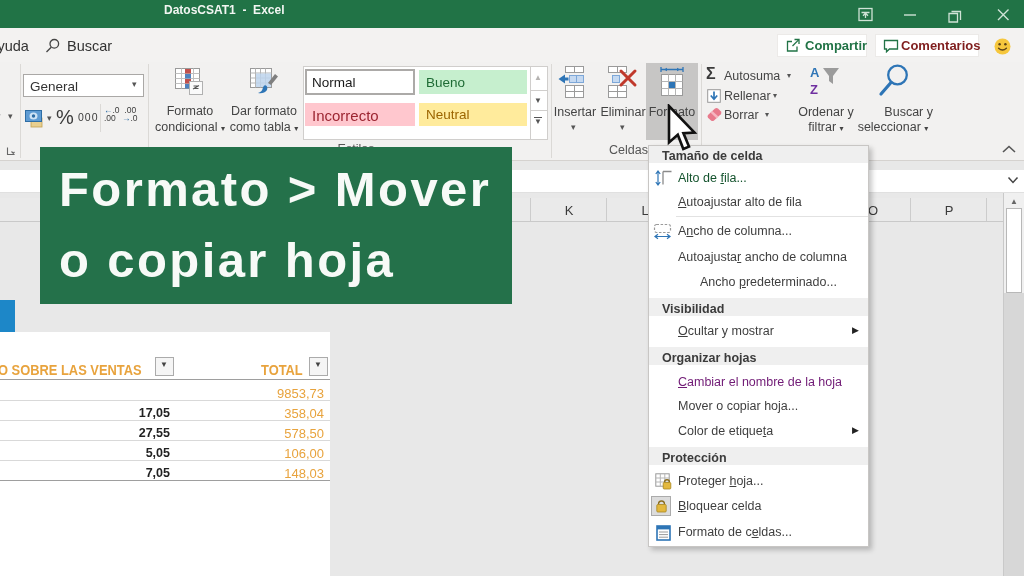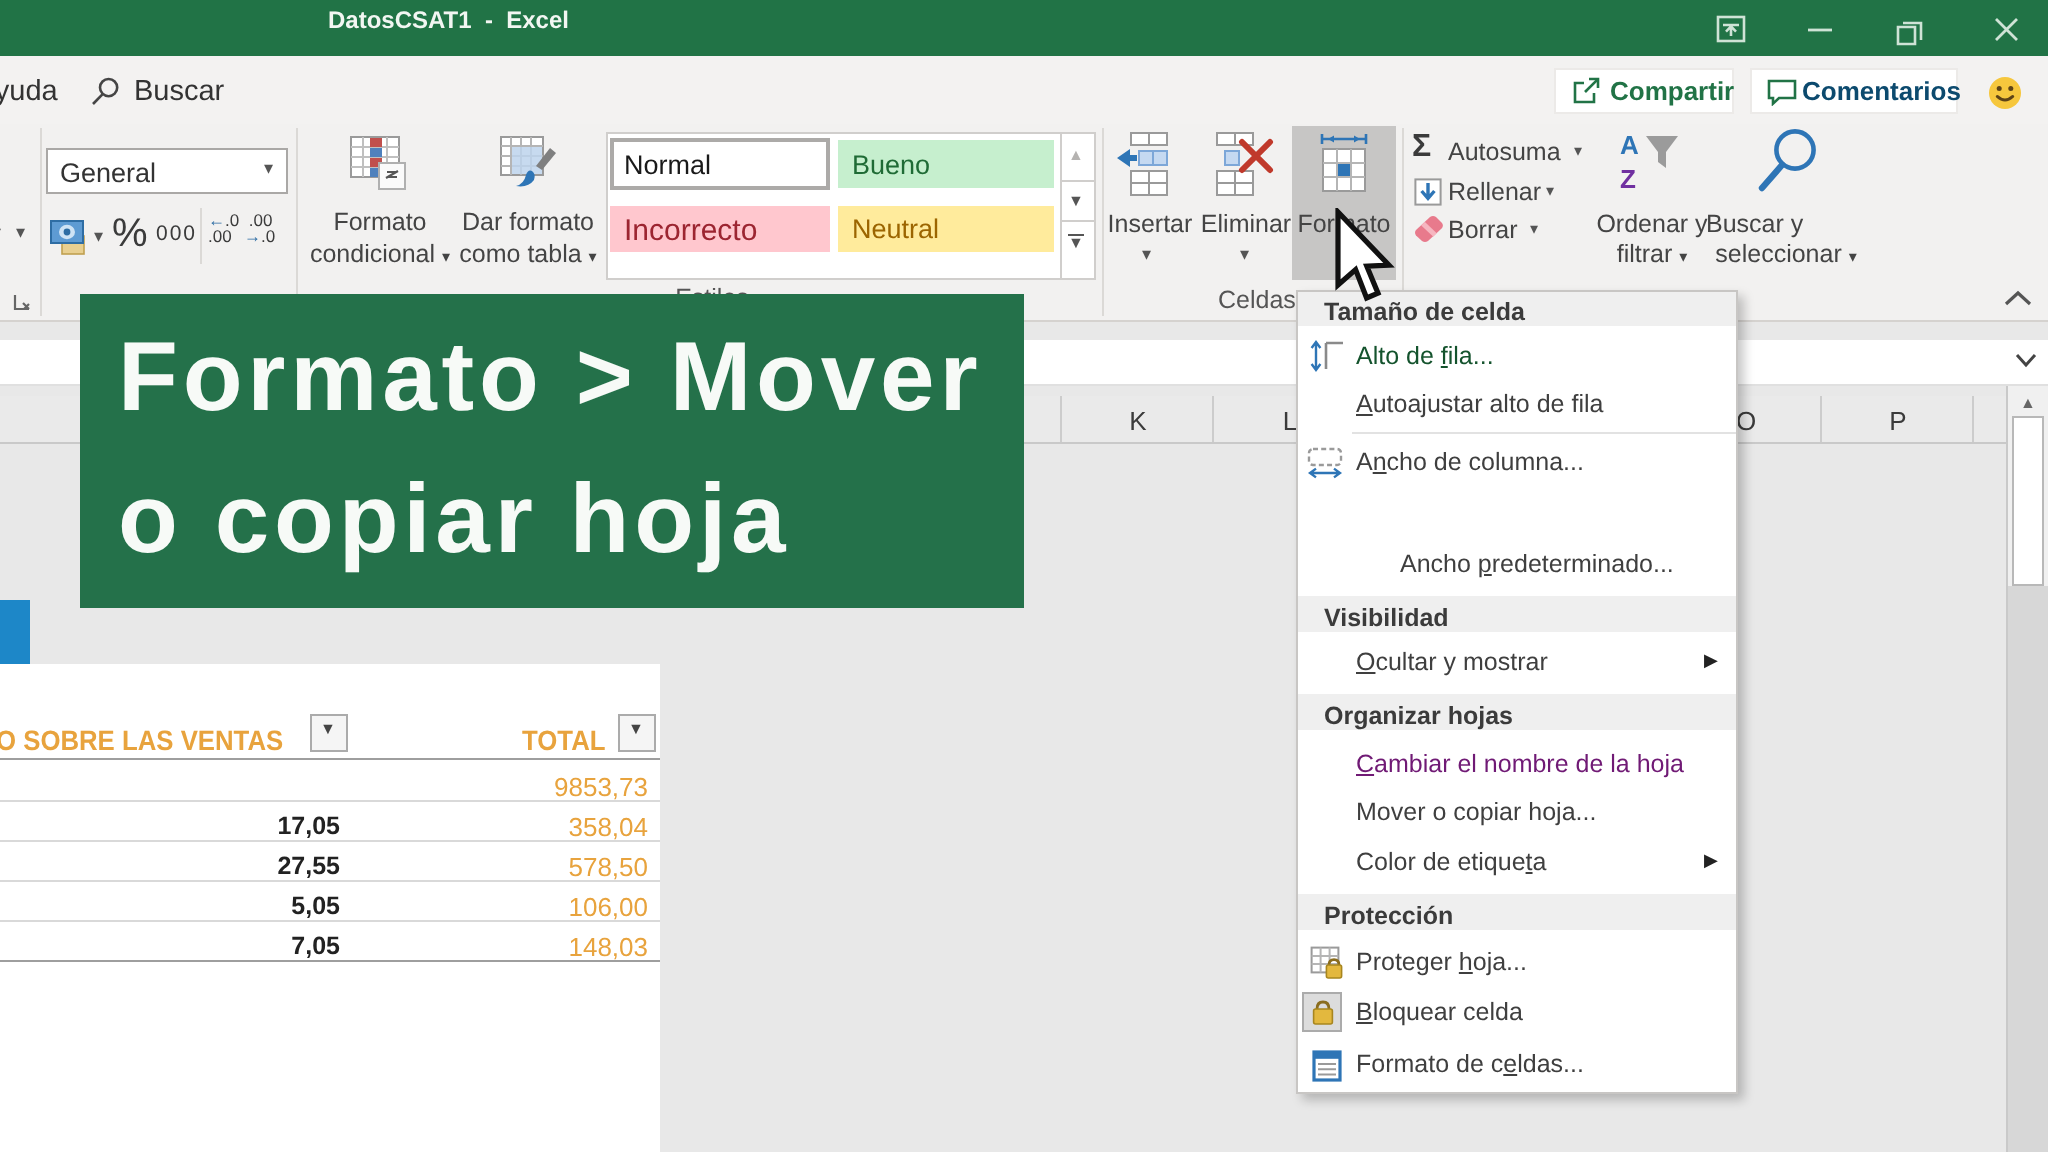--- a/index.html
+++ b/index.html
@@ -36,21 +36,21 @@
     <path d="M7 3.5 H2.5 V13 H12 V8.5"></path>
     <path d="M9.5 1.5 H14 V6"></path>
     <path d="M13.6 1.9 L7.5 8"></path>
   </svg>
   <div class="tx" style="left:805px;top:38px;font-size:13px;font-weight:bold;color:#217346;">Compartir</div>
 
   <div class="abs" style="left:875px;top:34px;width:104px;height:23px;background:#fff;border:1px solid #eceae8;box-sizing:border-box;"></div>
   <svg class="abs" style="left:883px;top:39px;" width="16" height="14" viewBox="0 0 16 14" fill="none" stroke="#217346" stroke-width="1.3">
     <path d="M1.5 1.5 H14.5 V10 H6.5 L3.5 12.8 V10 H1.5 Z"></path>
   </svg>
-  <div class="tx" style="left:901px;top:38px;font-size:13px;font-weight:bold;color:#0c4a6e;">Comentarios</div>
+  <div class="tx" style="left:901px;top:38px;font-size:13px;font-weight:bold;color:#7f1d1d;">Comentarios</div>
 
   <svg class="abs" style="left:994px;top:38px;" width="17" height="17" viewBox="0 0 17 17">
     <circle cx="8.5" cy="8.5" r="8" fill="#f6c73d"></circle>
     <circle cx="5.6" cy="6.3" r="1.25" fill="#5d4317"></circle>
     <circle cx="11.4" cy="6.3" r="1.25" fill="#5d4317"></circle>
     <path d="M4.6 10.2 Q8.5 13.8 12.4 10.2" fill="none" stroke="#5d4317" stroke-width="1.4" stroke-linecap="round"></path>
   </svg>
 
   <div class="abs" style="left:0;top:62px;width:1024px;height:99px;background:#f2f1f0;border-bottom:1px solid #d5d2cf;box-sizing:border-box;"></div>
 
@@ -190,21 +190,21 @@
     <text x="0" y="30" font-family="Liberation Sans" font-size="13" font-weight="bold" fill="#7030a0">Z</text>
     <path d="M13 4 L29 4 L23 12 L23 20 L19 17 L19 12 Z" fill="#9b9b9b"></path>
   </svg>
   <div class="tx" style="left:791px;top:104.5px;width:70px;text-align:center;font-size:12.5px;">Ordenar y</div>
   <div class="tx" style="left:791px;top:119.5px;width:70px;text-align:center;font-size:12.5px;">filtrar <span style="font-size:8px;">▾</span></div>
 
   <svg class="abs" style="left:878px;top:64px;" width="32" height="34" viewBox="0 0 32 34" fill="none" stroke="#2e75b6">
     <circle cx="19.5" cy="11" r="9.3" stroke-width="2.3"></circle>
     <path d="M13 18.5 L3 30" stroke-width="3.2" stroke-linecap="round"></path>
   </svg>
-  <div class="tx" style="left:853px;top:104.5px;width:80px;text-align:left;font-size:12.5px;">Buscar y</div>
+  <div class="tx" style="left:853px;top:104.5px;width:80px;text-align:right;font-size:12.5px;">Buscar y</div>
   <div class="tx" style="left:853px;top:119.5px;width:80px;text-align:center;font-size:12.5px;">seleccionar <span style="font-size:8px;">▾</span></div>
 
   <svg class="abs" style="left:1001px;top:144px;" width="16" height="10" viewBox="0 0 16 10" fill="none" stroke="#555" stroke-width="1.6">
     <path d="M2 8 L8 2.5 L14 8"></path>
   </svg>
 
   <div class="abs" style="left:0;top:170px;width:1024px;height:23px;background:#ffffff;border-bottom:1px solid #e0e0e0;box-sizing:border-box;"></div>
 
   <svg class="abs" style="left:1007px;top:176px;" width="12" height="9" viewBox="0 0 12 9" fill="none" stroke="#444" stroke-width="1.5">
     <path d="M1.5 1.5 L6 6.5 L10.5 1.5"></path>
@@ -270,20 +270,21 @@
   <div class="tx" style="left:662px;top:302px;font-size:12.5px;font-weight:bold;color:#3b3b3b;">Visibilidad</div>
   <div class="abs" style="left:649px;top:347px;width:219px;height:18px;background:#efefef;"></div>
   <div class="tx" style="left:662px;top:351px;font-size:12.5px;font-weight:bold;color:#3b3b3b;">Organizar hojas</div>
   <div class="abs" style="left:649px;top:447px;width:219px;height:18px;background:#efefef;"></div>
   <div class="tx" style="left:662px;top:451px;font-size:12.5px;font-weight:bold;color:#3b3b3b;">Protección</div>
 
   <div class="tx" style="left:678px;top:171px;font-size:12.5px;color:#14532d;">Alto de <u>f</u>ila...</div>
   <div class="tx" style="left:678px;top:195px;font-size:12.5px;color:#3f3f3f;"><u>A</u>utoajustar alto de fila</div>
   <div class="abs" style="left:676px;top:216px;width:192px;height:1px;background:#e2e2e2;"></div>
   <div class="tx" style="left:678px;top:224px;font-size:12.5px;color:#3f3f3f;">A<u>n</u>cho de columna...</div>
+  <div class="tx" style="left:678px;top:250px;font-size:12.5px;color:#3f3f3f;">Autoajusta<u>r</u> ancho de columna</div>
   <div class="tx" style="left:678px;top:275px;font-size:12.5px;color:#3f3f3f;margin-left:22px;">Ancho <u>p</u>redeterminado...</div>
   <div class="tx" style="left:678px;top:324px;font-size:12.5px;color:#3f3f3f;"><u>O</u>cultar y mostrar</div>
   <div class="tx" style="left:852px;top:325px;font-size:9px;color:#222;">▶</div>
   <div class="tx" style="left:678px;top:375px;font-size:12.5px;color:#701a75;"><u>C</u>ambiar el nombre de la hoja</div>
   <div class="tx" style="left:678px;top:399px;font-size:12.5px;color:#3f3f3f;">Mover o copiar hoja...</div>
   <div class="tx" style="left:678px;top:424px;font-size:12.5px;color:#3f3f3f;">Color de etique<u>t</u>a</div>
   <div class="tx" style="left:852px;top:425px;font-size:9px;color:#222;">▶</div>
   <div class="tx" style="left:678px;top:474px;font-size:12.5px;color:#3f3f3f;">Proteger <u>h</u>oja...</div>
   <div class="tx" style="left:678px;top:499px;font-size:12.5px;color:#3f3f3f;"><u>B</u>loquear celda</div>
   <div class="tx" style="left:678px;top:525px;font-size:12.5px;color:#3f3f3f;">Formato de c<u>e</u>ldas...</div>

